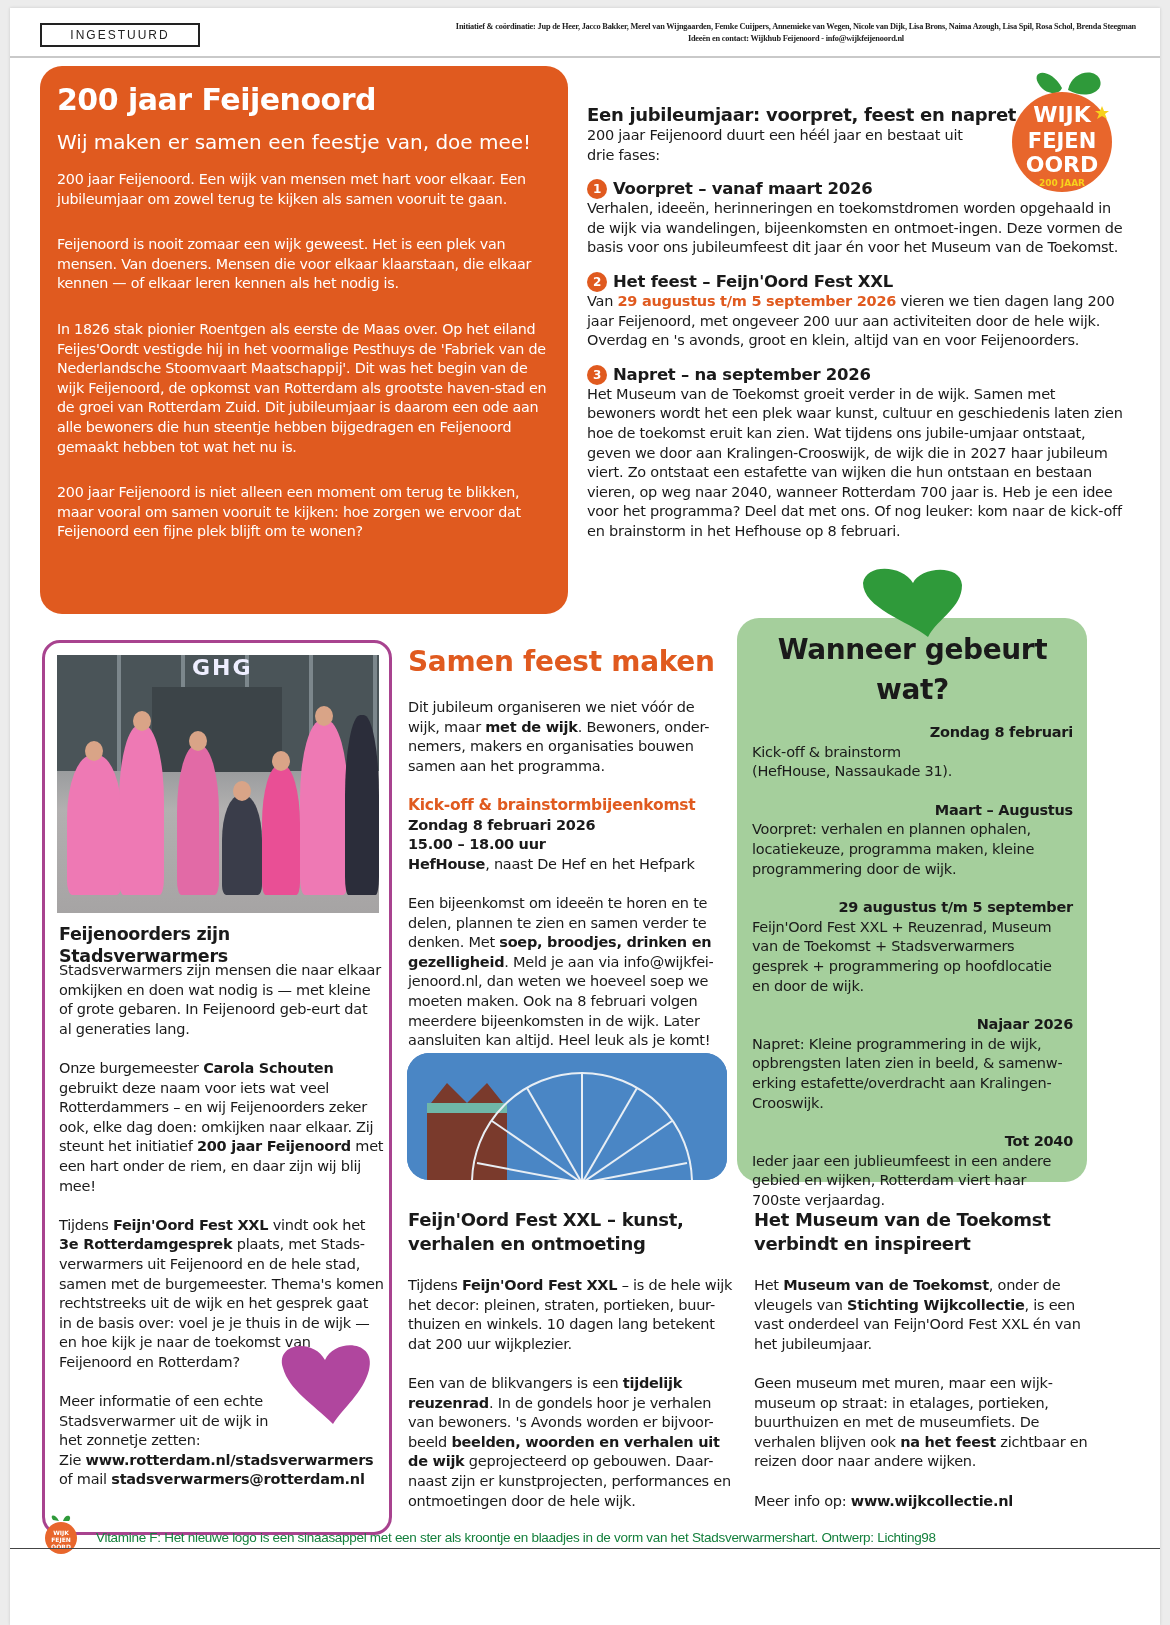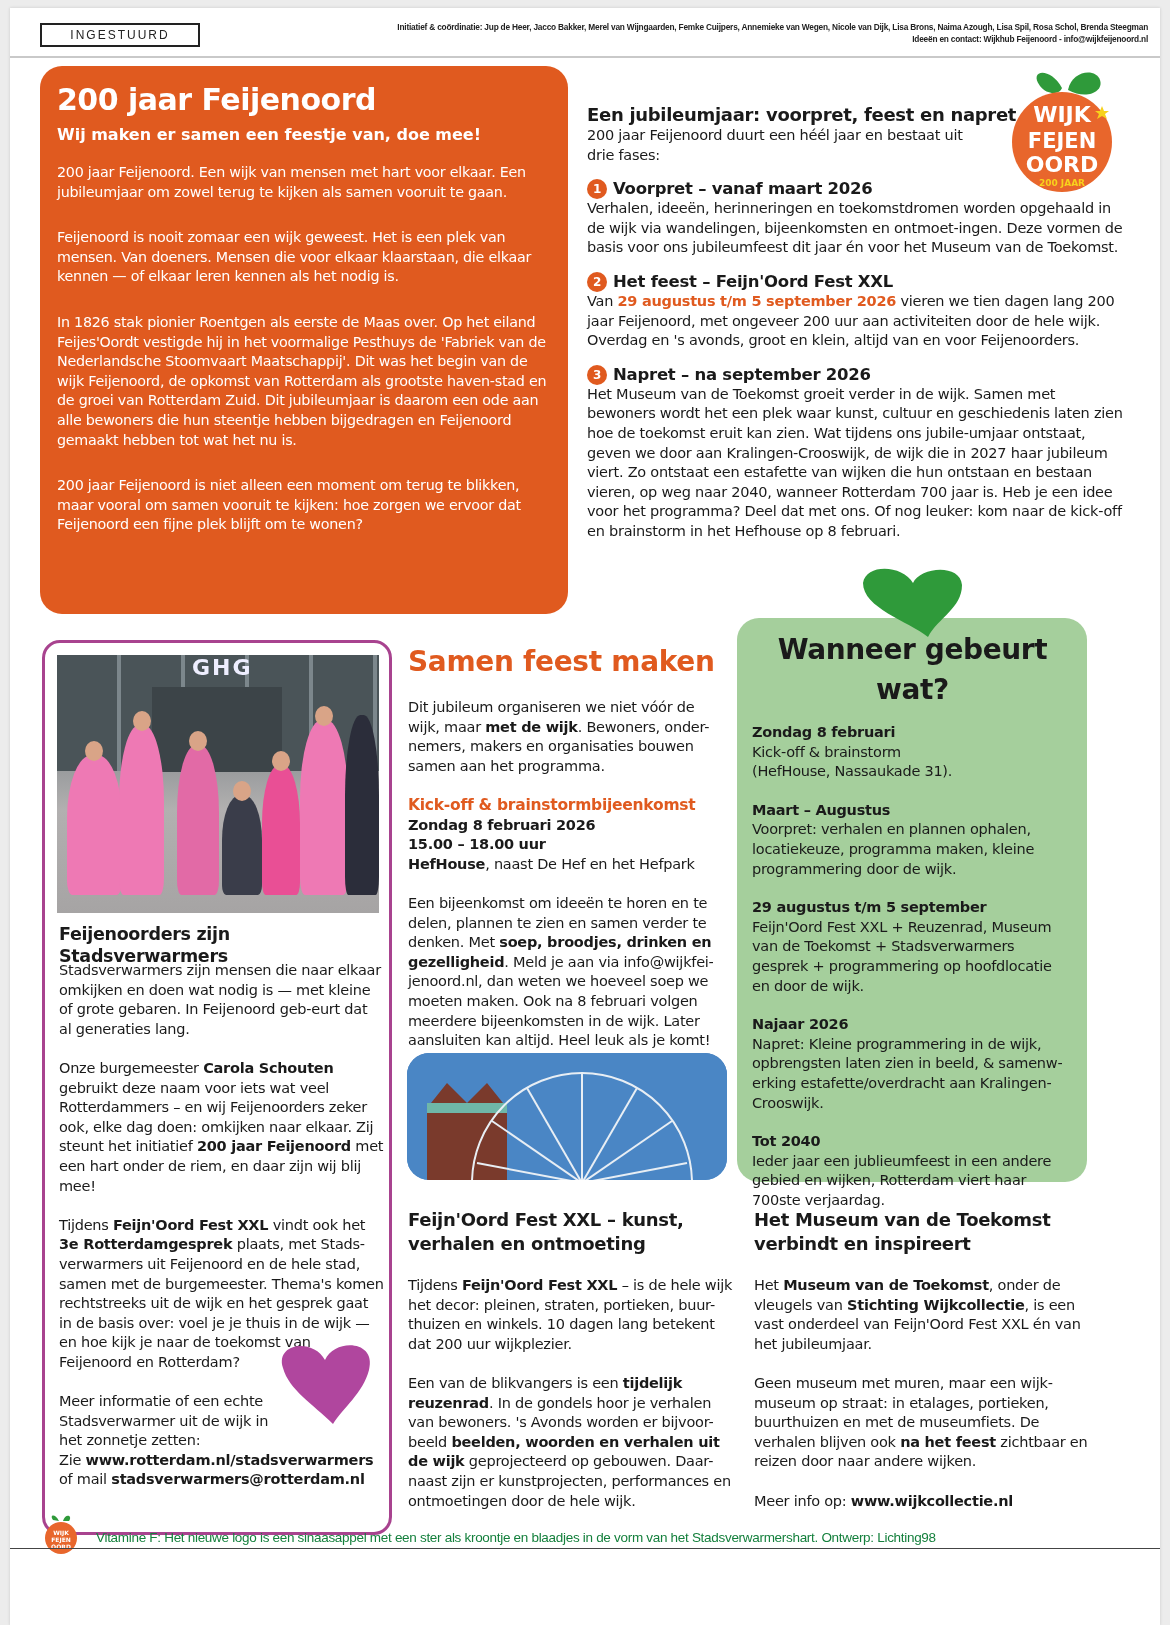--- a/index.html
+++ b/index.html
@@ -4,27 +4,27 @@
 <style>
   * { box-sizing: border-box; margin: 0; padding: 0; }
   html, body { width: 1170px; height: 1625px; background: #ececec; overflow: hidden; }
   body { font-family: "DejaVu Sans", "Liberation Sans", sans-serif; color: #1a1a1a; position: relative; }
   .page { position: absolute; left: 10px; top: 8px; width: 1150px; height: 1617px; background: #ffffff; box-shadow: 0 0 3px rgba(0,0,0,0.15); }
   .abs { position: absolute; }
   b { font-weight: bold; }
 
   
   .tag-box { left: 30px; top: 15px; width: 160px; height: 24px; border: 2px solid #222; font-family: "Liberation Sans", sans-serif; font-size: 12px; letter-spacing: 2px; text-align: center; line-height: 20px; color: #222; }
-  .credits { right: 12px; top: 13px; text-align: right; font-family: Liberation Sans, sans-serif; font-size: 8.3px; font-weight: bold; line-height: 12px; color: #222; letter-spacing: -0.2px; }
+  .credits { right: 24px; top: 13px; text-align: center; font-family: Liberation Serif, serif; font-size: 8.3px; font-weight: bold; line-height: 12px; color: #222; letter-spacing: -0.2px; }
   .header-rule { left: 0; top: 48px; width: 1150px; height: 2px; background: #c9c9c9; }
 
   
   .intro { left: 30px; top: 58px; width: 528px; height: 548px; background: #e05a1f; border-radius: 22px; color: #ffffff; padding: 14px 16px 0 17px; }
   .intro h1 { font-size: 30px; font-weight: bold; line-height: 40px; letter-spacing: -0.5px; }
-  .intro h2 { font-size: 16px; font-weight: bold; margin-top: 2px; line-height: 26px; }
+  .intro h2 { font-size: 20px; font-weight: normal; margin-top: 9px; line-height: 26px; }
   .intro p { font-size: 14.3px; line-height: 19.6px; margin-top: 26px; letter-spacing: -0.25px; }
   .intro p.first { margin-top: 15px; }
 
   
   .phases { left: 577px; top: 96px; width: 540px; font-size: 14.5px; line-height: 19.6px; letter-spacing: -0.25px; }
   .phases h3 { font-size: 18px; font-weight: bold; line-height: 22px; letter-spacing: -0.3px; }
   .phase { margin-top: 14px; }
   .phase h4 { font-size: 16.5px; font-weight: bold; line-height: 20px; display: flex; align-items: center; }
   .num { display: inline-block; width: 20px; height: 20px; border-radius: 50%; background: #e05a1f; color: #fff; font-size: 12px; text-align: center; line-height: 20px; margin-right: 6px; font-weight: bold; }
   .orange-txt { color: #e05a1f; font-weight: bold; }
@@ -52,21 +52,21 @@
   .ferris { left: 397px; top: 1045px; width: 320px; height: 127px; border-radius: 22px; overflow: hidden; background: linear-gradient(180deg, #3a72b6 0%, #4f8cc9 100%); }
   .mid-h2 { left: 398px; top: 1200px; width: 330px; font-size: 18px; font-weight: bold; line-height: 24px; letter-spacing: -0.3px; }
   .mid-body2 { left: 398px; top: 1268px; width: 330px; font-size: 14.5px; line-height: 19.6px; letter-spacing: -0.25px; }
 
   
   .greenbox { left: 727px; top: 610px; width: 350px; height: 564px; background: #a5cf9c; border-radius: 22px; padding: 10px 14px 0 15px; }
   .green-heart { left: 848px; top: 555px; width: 110px; height: 75px; }
   .greenbox h2 { font-size: 28px; font-weight: bold; line-height: 40px; letter-spacing: -0.4px; margin-top: 2px; text-align: center; }
   .g-item { margin-top: 19px; font-size: 14.5px; line-height: 19.6px; letter-spacing: -0.25px; }
   .g-item:first-of-type { margin-top: 13px; }
-  .g-item .when { font-weight: bold; }
+  .g-item .when { font-weight: bold; text-align: right; }
 
   .right-h2 { left: 744px; top: 1200px; width: 360px; font-size: 18px; font-weight: bold; line-height: 24px; letter-spacing: -0.3px; }
   .right-body { left: 744px; top: 1268px; width: 340px; font-size: 14.5px; line-height: 19.6px; letter-spacing: -0.25px; }
   .right-body p { margin-bottom: 19.6px; }
   .mid-body2 p { margin-bottom: 19.6px; }
   .mid-body p { margin-bottom: 19.6px; }
 
   
   .foot-logo { left: 33px; top: 1505px; width: 36px; height: 42px; }
   .footer-text { left: 86px; top: 1522px; font-family: "Liberation Sans", sans-serif; font-size: 13.5px; letter-spacing: -0.3px; color: #15803d; }

